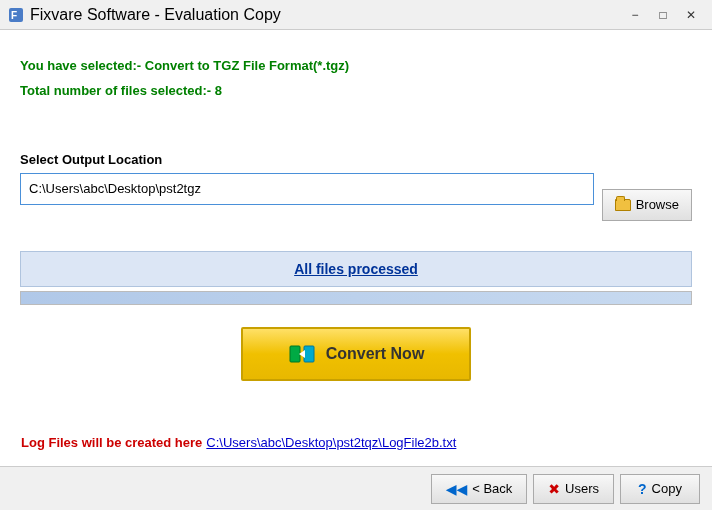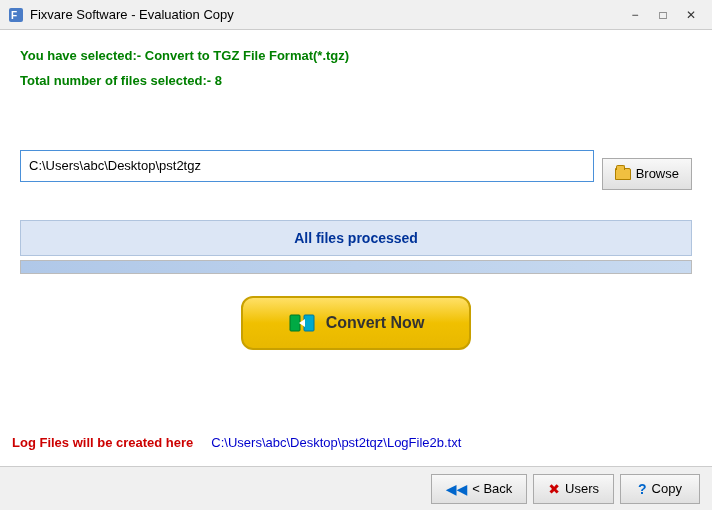--- a/index.html
+++ b/index.html
@@ -22,21 +22,21 @@
       border-bottom: 1px solid #ccc;
       user-select: none;
     }
     .title-bar-icon {
       width: 16px;
       height: 16px;
       margin-right: 6px;
     }
     .title-bar-text {
       flex: 1;
-      font-size: 13px;
+      font-size: 16px;
       color: #000;
     }
     .title-bar-controls {
       display: flex;
       gap: 2px;
     }
     .title-btn {
       width: 26px;
       height: 20px;
       border: none;
@@ -46,21 +46,21 @@
       display: flex;
       align-items: center;
       justify-content: center;
       color: #333;
     }
 
     
     .main-content {
       background: #ffffff;
       margin: 0;
-      padding: 16px 20px;
+      padding: 26px 20px;
       height: calc(510px - 30px - 44px);
       position: relative;
     }
 
     .info-text {
       color: #008000;
       font-weight: bold;
       font-size: 13px;
       line-height: 1.6;
       margin-bottom: 4px;
@@ -72,21 +72,20 @@
 
     .output-label {
       color: #000;
       font-size: 13px;
       font-weight: 600;
       margin-bottom: 6px;
     }
 
     .output-row {
       display: flex;
-      align-items: center;
       gap: 8px;
     }
 
     .output-input {
       flex: 1;
       height: 32px;
       border: 1.5px solid #4a90d9;
       padding: 0 8px;
       font-size: 13px;
       color: #000;
@@ -115,20 +114,21 @@
       border: 1px solid #b0c4de;
       height: 36px;
       display: flex;
       align-items: center;
       justify-content: center;
     }
     .status-text {
       color: #003399;
       font-weight: bold;
       font-size: 14px;
+      text-decoration: underline;
     }
 
     
     .progress-container {
       margin-top: 4px;
       height: 14px;
       background: #e0e0e0;
       border: 1px solid #bbb;
     }
     .progress-fill {
@@ -149,44 +149,45 @@
       background: linear-gradient(to bottom, #ffe066, #f0c000, #e8b800);
       border: 2px solid #c8a000;
       cursor: pointer;
       font-size: 16px;
       font-weight: bold;
       color: #333;
       display: flex;
       align-items: center;
       justify-content: center;
       gap: 10px;
-      border-radius: 12px;
+      border-radius: 2px;
     }
 
     .convert-icon {
       width: 28px;
       height: 28px;
     }
 
     
     .log-row {
       position: absolute;
       bottom: 16px;
-      left: 12px;
-      display: flex;
-      align-items: center;
-      gap: 18px;
+      left: 21px;
+      display: flex;
+      align-items: center;
+      gap: 4px;
     }
     .log-label {
       color: #cc0000;
       font-size: 13px;
       font-weight: bold;
     }
     .log-link {
       color: #0000cc;
+      text-decoration: underline;
       font-size: 13px;
       cursor: pointer;
     }
 
     
     .bottom-bar {
       height: 44px;
       background: #f0f0f0;
       border-top: 1px solid #ccc;
       display: flex;
@@ -249,20 +250,21 @@
     <button class="title-btn close">✕</button>
   </div>
 </div>
 
 <div class="main-content">
 
   <div class="info-text">You have selected:- Convert to TGZ File Format(*.tgz)</div>
   <div class="info-text">Total number of files selected:- 8</div>
 
   <div class="output-section">
+    <div class="output-label">Select Output Location</div>
     <div class="output-row">
       <input class="output-input" type="text" value="C:\Users\abc\Desktop\pst2tgz" style="">
       <button class="browse-btn">
         <div class="folder-icon-small"></div>
         <span>Browse</span>
       </button>
     </div>
   </div>
 
   <div class="status-bar">

